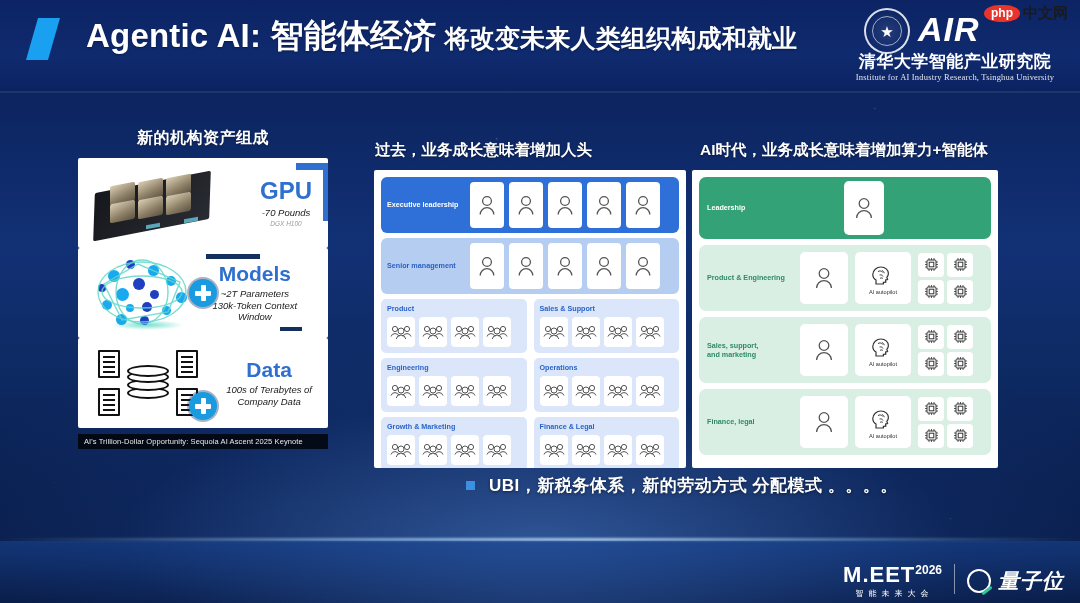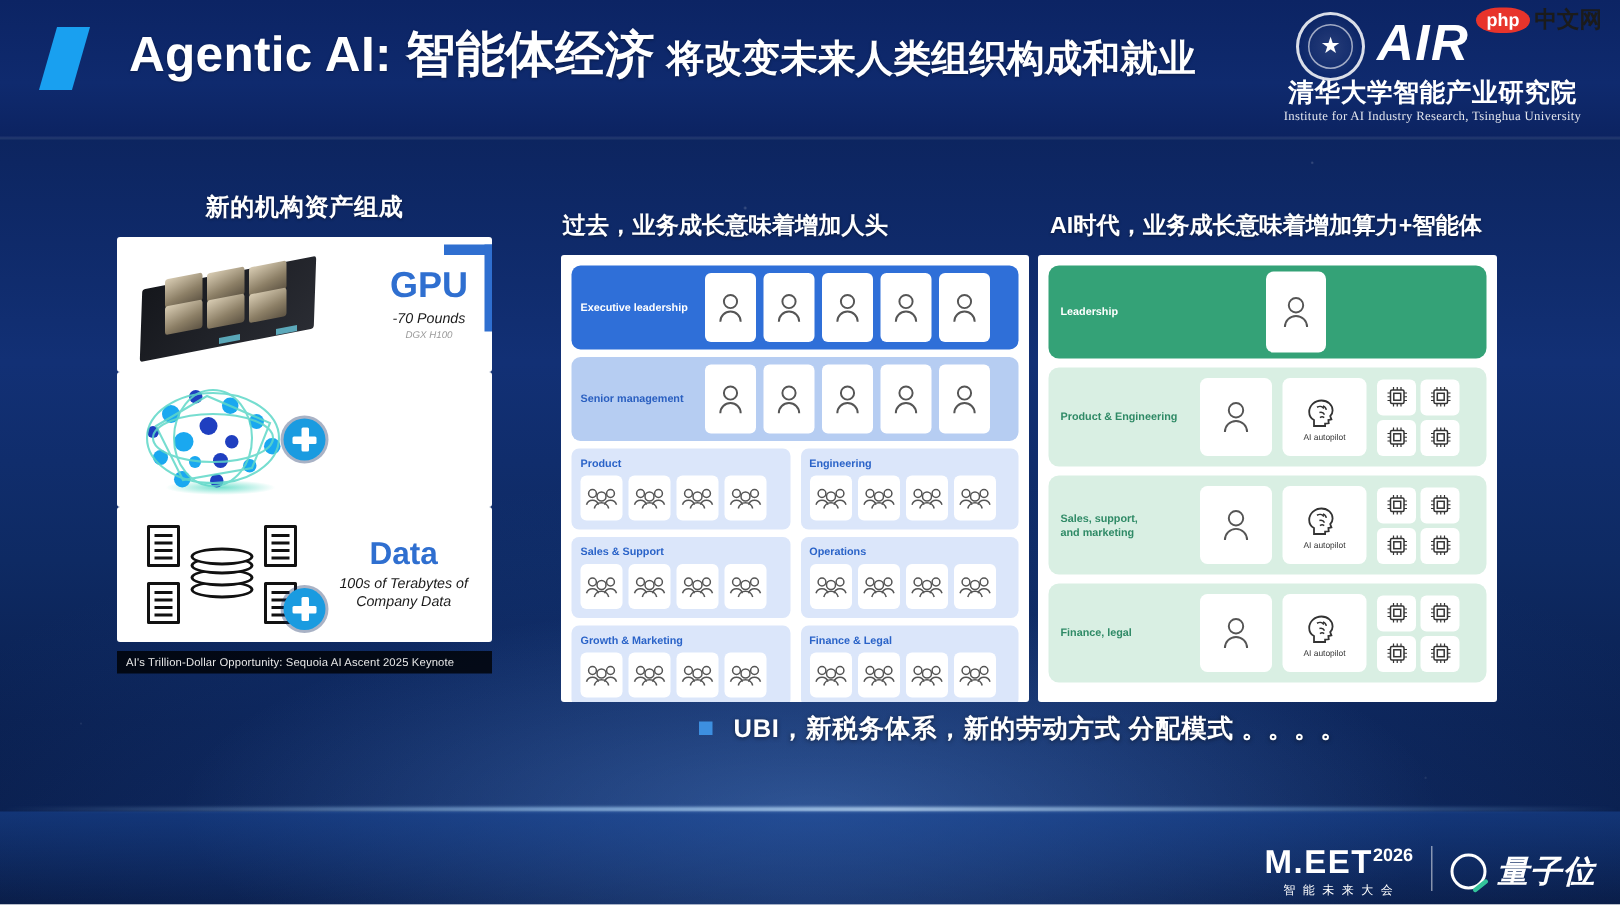--- a/index.html
+++ b/index.html
@@ -349,20 +349,27 @@
         <div class="mnode" style="left:48px;top:62px;width:9px;height:9px;background:#1f3fc0;"></div>
         <svg width="112" height="78" style="position:absolute;left:0;top:0;">
           <g stroke="#5fd8c8" stroke-width="1.4" fill="none" opacity=".85">
             <ellipse cx="50" cy="38" rx="44" ry="30"></ellipse>
             <ellipse cx="50" cy="38" rx="26" ry="32"></ellipse>
             <ellipse cx="50" cy="38" rx="40" ry="16"></ellipse>
             <path d="M12 30 L46 10 L88 28 L76 58 L30 66 Z"></path>
           </g>
         </svg>
       </div>
+      <div class="asset-right">
+        <div class="models-bar-top"></div>
+        <div class="models-bar-bot"></div>
+        <div class="asset-title small">Models</div>
+        <div class="asset-sub">~2T Parameters
+130k-Token Context Window</div>
+      </div>
     </div>
 
     <div class="plus-badge" id="plus2"></div>
 
     <div class="asset-card">
       <div class="data-art">
         <div class="doc" style="left:4px;top:4px;">
             <i></i>
           </div>
         <div class="doc" style="right:4px;top:4px;">
@@ -494,58 +501,58 @@
               <svg width="22" height="15" viewBox="0 0 22 15">
                 <circle cx="5" cy="4" r="2.6" fill="none" stroke="#555" stroke-width="1"></circle>
                 <circle cx="17" cy="4" r="2.6" fill="none" stroke="#555" stroke-width="1"></circle>
                 <circle cx="11" cy="6" r="3" fill="none" stroke="#555" stroke-width="1"></circle>
                 <path d="M1 11.5a4.2 4.2 0 0 1 8 0M13 11.5a4.2 4.2 0 0 1 8 0M6.2 14a4.9 4.9 0 0 1 9.6 0" fill="none" stroke="#555" stroke-width="1"></path>
               </svg>
             </div>
         </div>
       </div>
       <div class="dept">
+        <div class="dept-title">Sales &amp; Support</div>
+        <div class="dept-row">
+          <div class="ppl sm">
+              <svg width="22" height="15" viewBox="0 0 22 15">
+                <circle cx="5" cy="4" r="2.6" fill="none" stroke="#555" stroke-width="1"></circle>
+                <circle cx="17" cy="4" r="2.6" fill="none" stroke="#555" stroke-width="1"></circle>
+                <circle cx="11" cy="6" r="3" fill="none" stroke="#555" stroke-width="1"></circle>
+                <path d="M1 11.5a4.2 4.2 0 0 1 8 0M13 11.5a4.2 4.2 0 0 1 8 0M6.2 14a4.9 4.9 0 0 1 9.6 0" fill="none" stroke="#555" stroke-width="1"></path>
+              </svg>
+            </div>
+          <div class="ppl sm">
+              <svg width="22" height="15" viewBox="0 0 22 15">
+                <circle cx="5" cy="4" r="2.6" fill="none" stroke="#555" stroke-width="1"></circle>
+                <circle cx="17" cy="4" r="2.6" fill="none" stroke="#555" stroke-width="1"></circle>
+                <circle cx="11" cy="6" r="3" fill="none" stroke="#555" stroke-width="1"></circle>
+                <path d="M1 11.5a4.2 4.2 0 0 1 8 0M13 11.5a4.2 4.2 0 0 1 8 0M6.2 14a4.9 4.9 0 0 1 9.6 0" fill="none" stroke="#555" stroke-width="1"></path>
+              </svg>
+            </div>
+          <div class="ppl sm">
+              <svg width="22" height="15" viewBox="0 0 22 15">
+                <circle cx="5" cy="4" r="2.6" fill="none" stroke="#555" stroke-width="1"></circle>
+                <circle cx="17" cy="4" r="2.6" fill="none" stroke="#555" stroke-width="1"></circle>
+                <circle cx="11" cy="6" r="3" fill="none" stroke="#555" stroke-width="1"></circle>
+                <path d="M1 11.5a4.2 4.2 0 0 1 8 0M13 11.5a4.2 4.2 0 0 1 8 0M6.2 14a4.9 4.9 0 0 1 9.6 0" fill="none" stroke="#555" stroke-width="1"></path>
+              </svg>
+            </div>
+          <div class="ppl sm">
+              <svg width="22" height="15" viewBox="0 0 22 15">
+                <circle cx="5" cy="4" r="2.6" fill="none" stroke="#555" stroke-width="1"></circle>
+                <circle cx="17" cy="4" r="2.6" fill="none" stroke="#555" stroke-width="1"></circle>
+                <circle cx="11" cy="6" r="3" fill="none" stroke="#555" stroke-width="1"></circle>
+                <path d="M1 11.5a4.2 4.2 0 0 1 8 0M13 11.5a4.2 4.2 0 0 1 8 0M6.2 14a4.9 4.9 0 0 1 9.6 0" fill="none" stroke="#555" stroke-width="1"></path>
+              </svg>
+            </div>
+        </div>
+      </div>
+      <div class="dept">
         <div class="dept-title">Engineering</div>
-        <div class="dept-row">
-          <div class="ppl sm">
-              <svg width="22" height="15" viewBox="0 0 22 15">
-                <circle cx="5" cy="4" r="2.6" fill="none" stroke="#555" stroke-width="1"></circle>
-                <circle cx="17" cy="4" r="2.6" fill="none" stroke="#555" stroke-width="1"></circle>
-                <circle cx="11" cy="6" r="3" fill="none" stroke="#555" stroke-width="1"></circle>
-                <path d="M1 11.5a4.2 4.2 0 0 1 8 0M13 11.5a4.2 4.2 0 0 1 8 0M6.2 14a4.9 4.9 0 0 1 9.6 0" fill="none" stroke="#555" stroke-width="1"></path>
-              </svg>
-            </div>
-          <div class="ppl sm">
-              <svg width="22" height="15" viewBox="0 0 22 15">
-                <circle cx="5" cy="4" r="2.6" fill="none" stroke="#555" stroke-width="1"></circle>
-                <circle cx="17" cy="4" r="2.6" fill="none" stroke="#555" stroke-width="1"></circle>
-                <circle cx="11" cy="6" r="3" fill="none" stroke="#555" stroke-width="1"></circle>
-                <path d="M1 11.5a4.2 4.2 0 0 1 8 0M13 11.5a4.2 4.2 0 0 1 8 0M6.2 14a4.9 4.9 0 0 1 9.6 0" fill="none" stroke="#555" stroke-width="1"></path>
-              </svg>
-            </div>
-          <div class="ppl sm">
-              <svg width="22" height="15" viewBox="0 0 22 15">
-                <circle cx="5" cy="4" r="2.6" fill="none" stroke="#555" stroke-width="1"></circle>
-                <circle cx="17" cy="4" r="2.6" fill="none" stroke="#555" stroke-width="1"></circle>
-                <circle cx="11" cy="6" r="3" fill="none" stroke="#555" stroke-width="1"></circle>
-                <path d="M1 11.5a4.2 4.2 0 0 1 8 0M13 11.5a4.2 4.2 0 0 1 8 0M6.2 14a4.9 4.9 0 0 1 9.6 0" fill="none" stroke="#555" stroke-width="1"></path>
-              </svg>
-            </div>
-          <div class="ppl sm">
-              <svg width="22" height="15" viewBox="0 0 22 15">
-                <circle cx="5" cy="4" r="2.6" fill="none" stroke="#555" stroke-width="1"></circle>
-                <circle cx="17" cy="4" r="2.6" fill="none" stroke="#555" stroke-width="1"></circle>
-                <circle cx="11" cy="6" r="3" fill="none" stroke="#555" stroke-width="1"></circle>
-                <path d="M1 11.5a4.2 4.2 0 0 1 8 0M13 11.5a4.2 4.2 0 0 1 8 0M6.2 14a4.9 4.9 0 0 1 9.6 0" fill="none" stroke="#555" stroke-width="1"></path>
-              </svg>
-            </div>
-        </div>
-      </div>
-      <div class="dept">
-        <div class="dept-title">Sales &amp; Support</div>
         <div class="dept-row">
           <div class="ppl sm">
               <svg width="22" height="15" viewBox="0 0 22 15">
                 <circle cx="5" cy="4" r="2.6" fill="none" stroke="#555" stroke-width="1"></circle>
                 <circle cx="17" cy="4" r="2.6" fill="none" stroke="#555" stroke-width="1"></circle>
                 <circle cx="11" cy="6" r="3" fill="none" stroke="#555" stroke-width="1"></circle>
                 <path d="M1 11.5a4.2 4.2 0 0 1 8 0M13 11.5a4.2 4.2 0 0 1 8 0M6.2 14a4.9 4.9 0 0 1 9.6 0" fill="none" stroke="#555" stroke-width="1"></path>
               </svg>
             </div>
           <div class="ppl sm">

